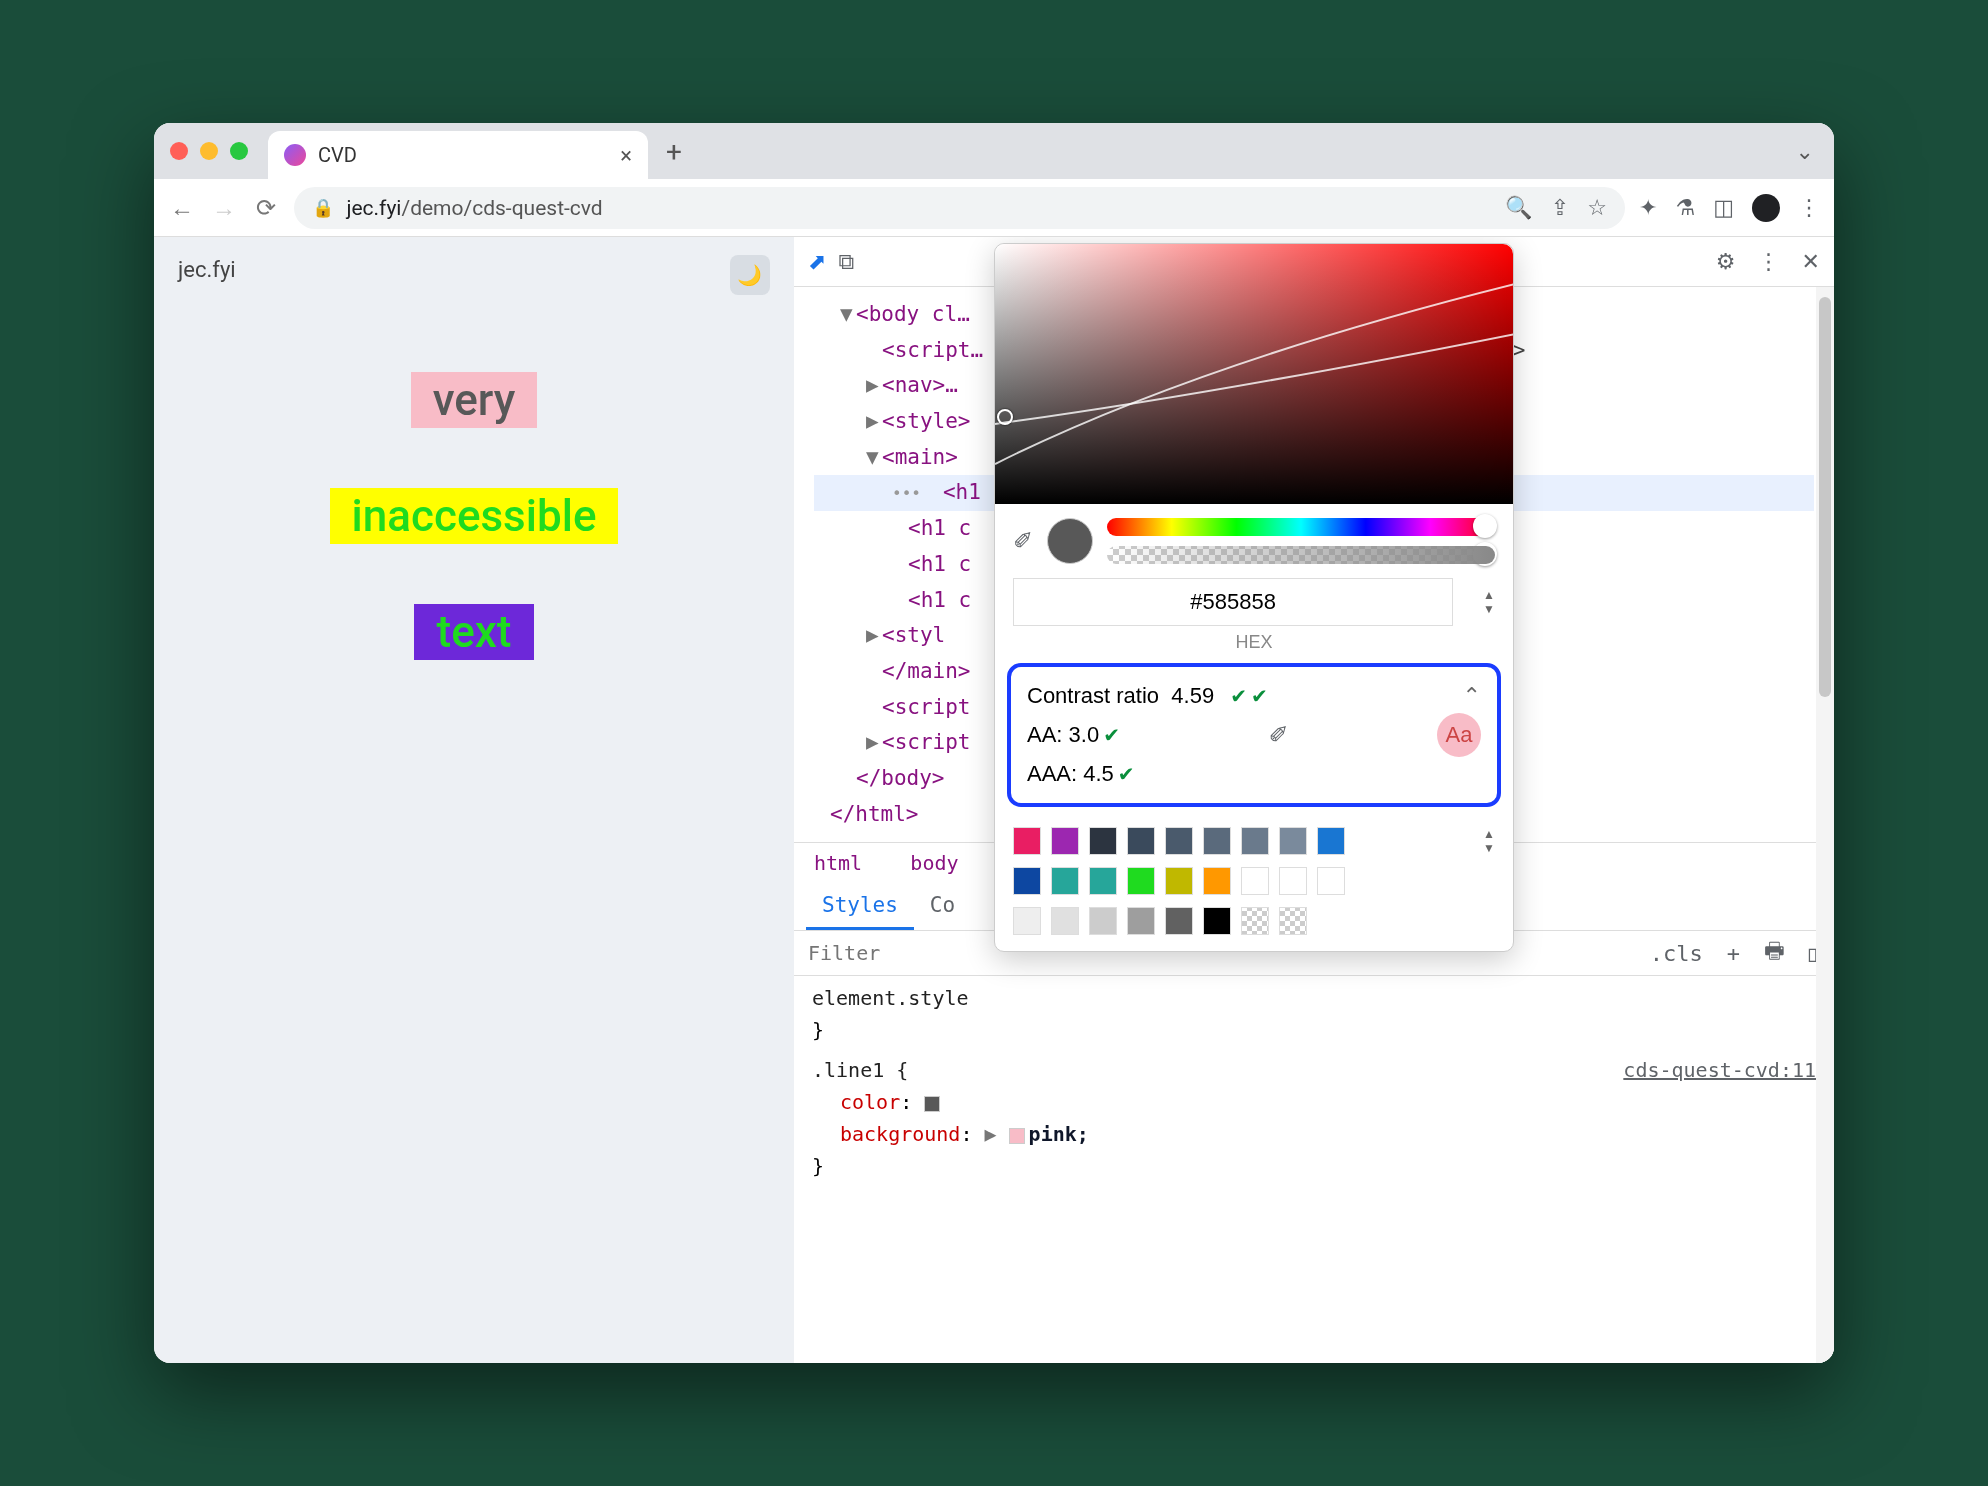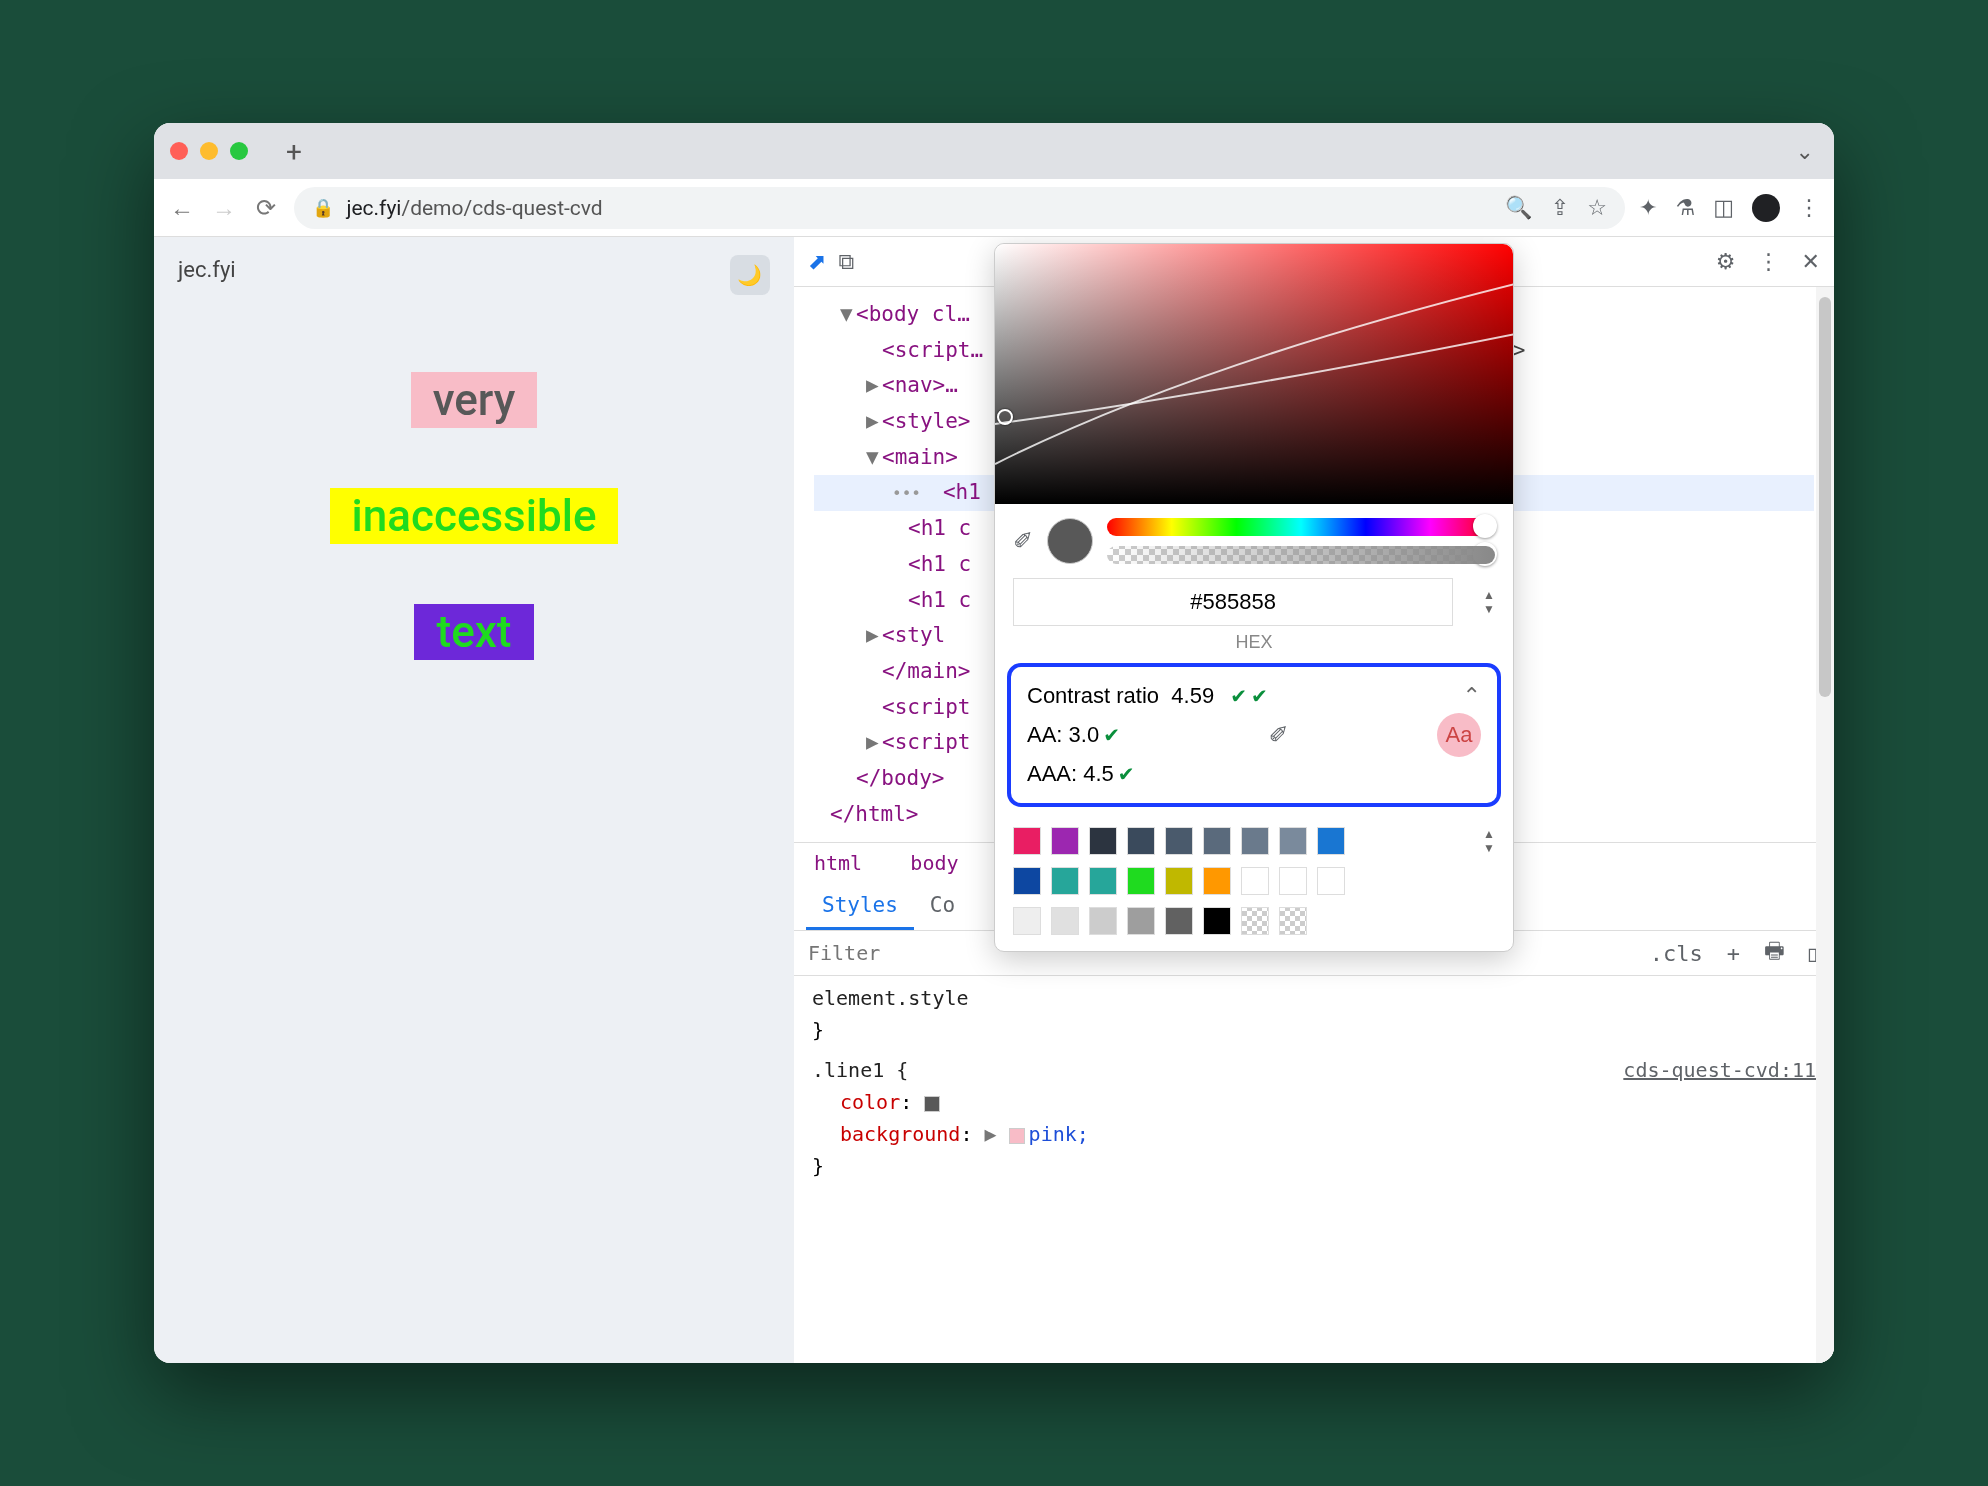--- a/index.html
+++ b/index.html
@@ -123,21 +123,21 @@
 .crumbs span + span::before { content: " "; }
 .panels-tabs { display: flex; border-bottom: 1px solid #ddd; padding: 0 12px; font-size: 21px; }
 .panels-tabs div { padding: 10px 16px; color: #5f6368; cursor: pointer; }
 .panels-tabs .active { color: #1a73e8; border-bottom: 3px solid #1a73e8; }
 .styles-toolbar { display: flex; border-bottom: 1px solid #ddd; align-items: center; }
 .styles-toolbar input { border: none; padding: 10px 14px; font-size: 20px; flex: 1; outline: none; font-family: inherit; }
 .styles-toolbar .tbtn { padding: 0 12px; color: #5f6368; font-size: 22px; cursor: pointer; }
 .styles-content { padding: 6px 18px; font-family: Menlo, monospace; font-size: 20px; line-height: 1.6; }
 .styles-content .sel { color: #222; }
 .styles-content .prop { color: #c80000; margin-left: 28px; }
-.styles-content .val { color: #1d4ed8; }
+.styles-content .val { color: #0f172a; font-weight: bold; }
 .swatch { display: inline-block; width: 16px; height: 16px; border: 1px solid #ccc; vertical-align: middle; margin-right: 4px; }
 .src { float: right; color: #5f6368; text-decoration: underline; }
 
 .picker {
   position: absolute; top: 6px; left: 200px;
   width: 520px; background: #fff;
   border: 1px solid #ccc; border-radius: 10px;
   box-shadow: 0 8px 30px rgba(0,0,0,0.2);
   z-index: 10; font-family: -apple-system, sans-serif;
 }
@@ -180,20 +180,25 @@
 </head>
 <body>
 
 <div class="window">
 
   <div class="tabbar">
     <div class="traffic">
       <div class="dot red"></div>
       <div class="dot yellow"></div>
       <div class="dot green"></div>
+    </div>
+    <div class="tab">
+      <div class="favicon"></div>
+      <div class="tab-title">CVD</div>
+      <div class="tab-close">×</div>
     </div>
     <div class="newtab">+</div>
     <div class="chev">⌄</div>
   </div>
 
   <div class="urlbar">
     <div class="navbtn">←</div>
     <div class="navbtn disabled">→</div>
     <div class="navbtn">⟳</div>
     <div class="addr">

